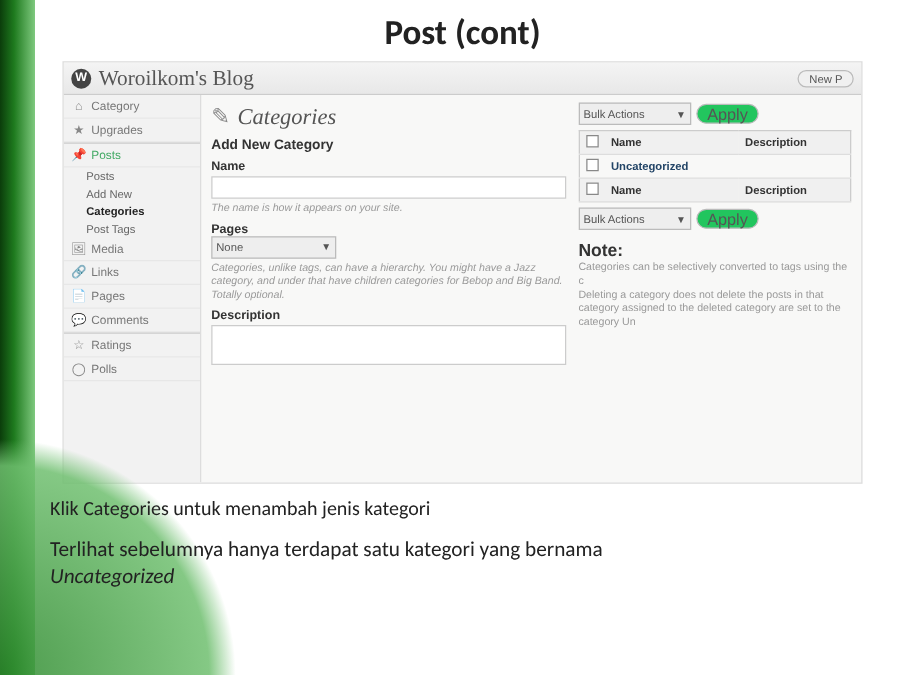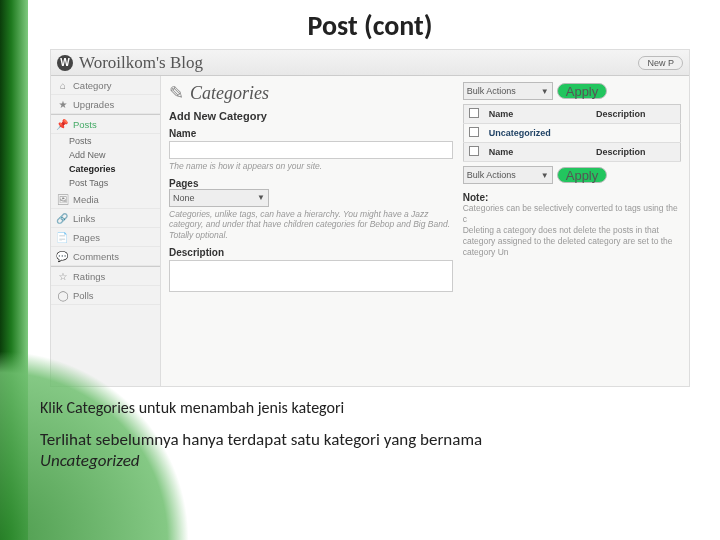--- a/index.html
+++ b/index.html
@@ -36,21 +36,21 @@
   .field-input { width: 100%; height: 18px; border: 1px solid #ccc; background: #fff; margin-top: 2px; }
   .field-sel { width: 100px; height: 18px; border: 1px solid #bbb; background: #eee; font-size: 9px; padding: 0 3px; display: flex; align-items: center; justify-content: space-between; }
   .hint { font-size: 8.5px; color: #999; font-style: italic; margin-top: 2px; line-height: 1.25; }
   .bulk-row { display: flex; align-items: center; gap: 4px; margin-bottom: 4px; }
   .apply-btn { font-size: 13px; border: 1px solid #bbb; border-radius: 8px; padding: 0 8px; background: #22c55e; height: 16px; display: flex; align-items: center; }
   .cat-table { border: 1px solid #ccc; width: 100%; font-size: 9px; border-collapse: collapse; }
   .cat-table th, .cat-table td { border-bottom: 1px solid #ddd; padding: 3px 5px; text-align: left; }
   .cat-table th { background: #f0f0f0; font-weight: bold; color: #333; }
   .cat-table td.link { color: #246; font-weight: bold; }
   .cb { width: 10px; height: 10px; border: 1px solid #888; display: inline-block; background: #fff; }
-  .note-head { font-size: 10px; font-weight: bold; color: #333; margin-top: 8px; }
+  .note-head { font-size: 14px; font-weight: bold; color: #333; margin-top: 8px; }
   .note-txt { font-size: 8.5px; color: #999; line-height: 1.3; }
   
   .captions { position: absolute; left: 40px; right: 24px; top: 398px; z-index: 3; font-family: Calibri, Arial, sans-serif; }
   .cap1 { font-size: 16px; color: #222; }
   .cap2 { font-size: 17px; color: #222; margin-top: 12px; }
   .cap3 { font-size: 17px; color: #222; font-style: italic; }
   .chev { font-size: 8px; }
 </style>
 </head>
 <body>

